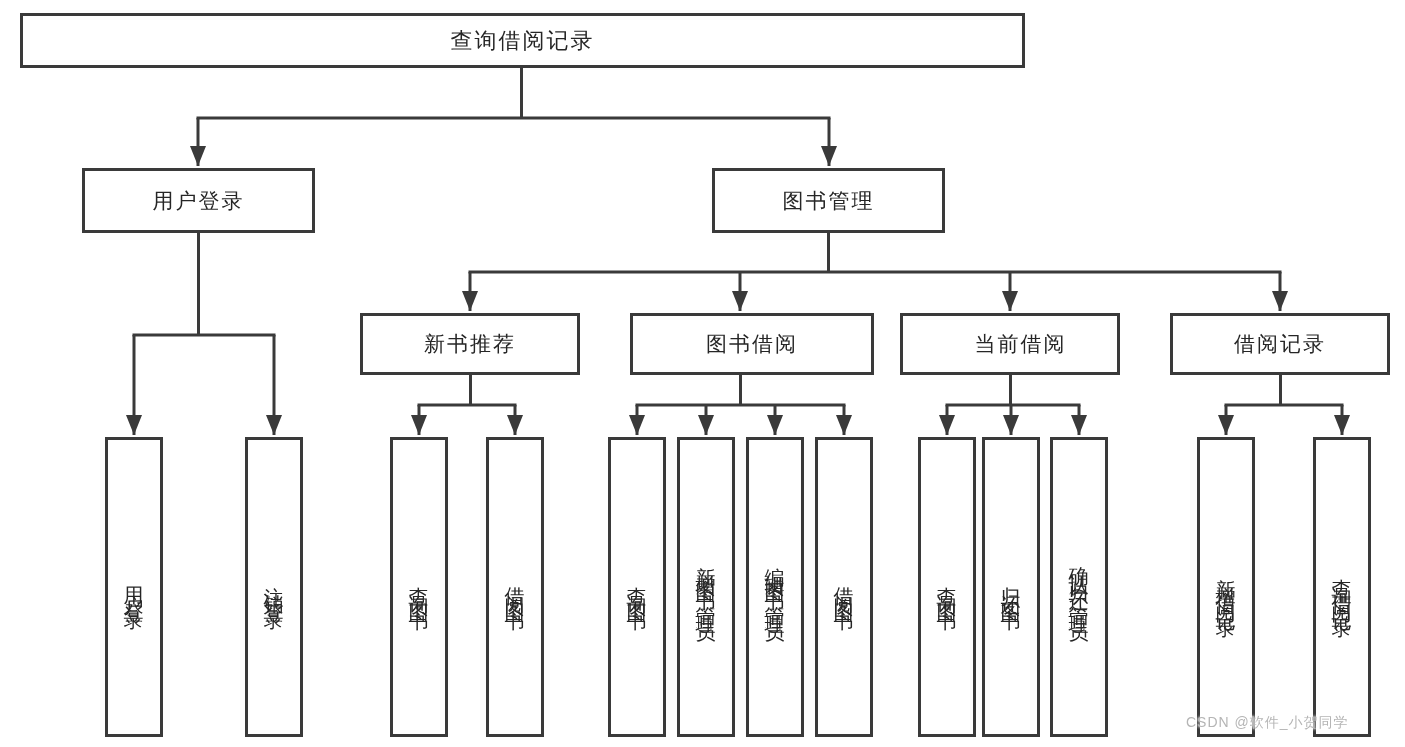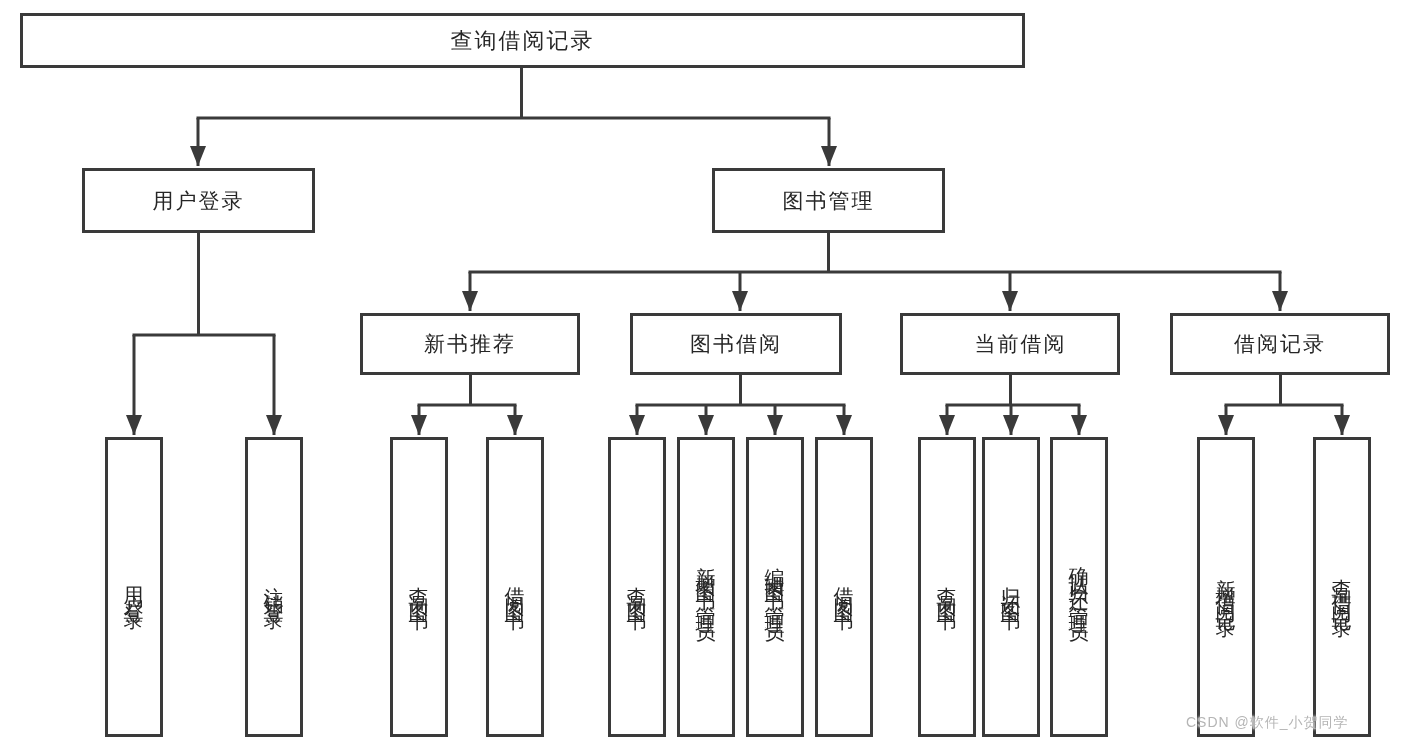--- a/index.html
+++ b/index.html
@@ -110,21 +110,21 @@
     <line class="drop" x1="1226" y1="405" x2="1226" y2="435" marker-end="url(#arrow)"></line>
     <line class="drop" x1="1342" y1="405" x2="1342" y2="435" marker-end="url(#arrow)"></line>
   </svg>
 
   <div class="node h-node root-node" style="left:20px; top:13px; width:1005px; height:55px;">查询借阅记录</div>
 
   <div class="node h-node" style="left:82px; top:168px; width:233px; height:65px;">用户登录</div>
   <div class="node h-node" style="left:712px; top:168px; width:233px; height:65px;">图书管理</div>
 
   <div class="node h-node" style="left:360px; top:313px; width:220px; height:62px;">新书推荐</div>
-  <div class="node h-node" style="left:630px; top:313px; width:212px; height:62px;">图书借阅</div>
+  <div class="node h-node" style="left:630px; top:313px; width:244px; height:62px;">图书借阅</div>
   <div class="node h-node" style="left:900px; top:313px; width:220px; height:62px;padding-left:21px;">当前借阅</div>
   <div class="node h-node" style="left:1170px; top:313px; width:220px; height:62px;">借阅记录</div>
 
   <div class="node v-node" style="left:105px; top:437px; width:58px; height:300px;">用户登录</div>
   <div class="node v-node" style="left:245px; top:437px; width:58px; height:300px;">注销登录</div>
 
   <div class="node v-node" style="left:390px; top:437px; width:58px; height:300px;">查询图书</div>
   <div class="node v-node" style="left:486px; top:437px; width:58px; height:300px;">借阅图书</div>
 
   <div class="node v-node" style="left:608px; top:437px; width:58px; height:300px;">查询图书</div>

